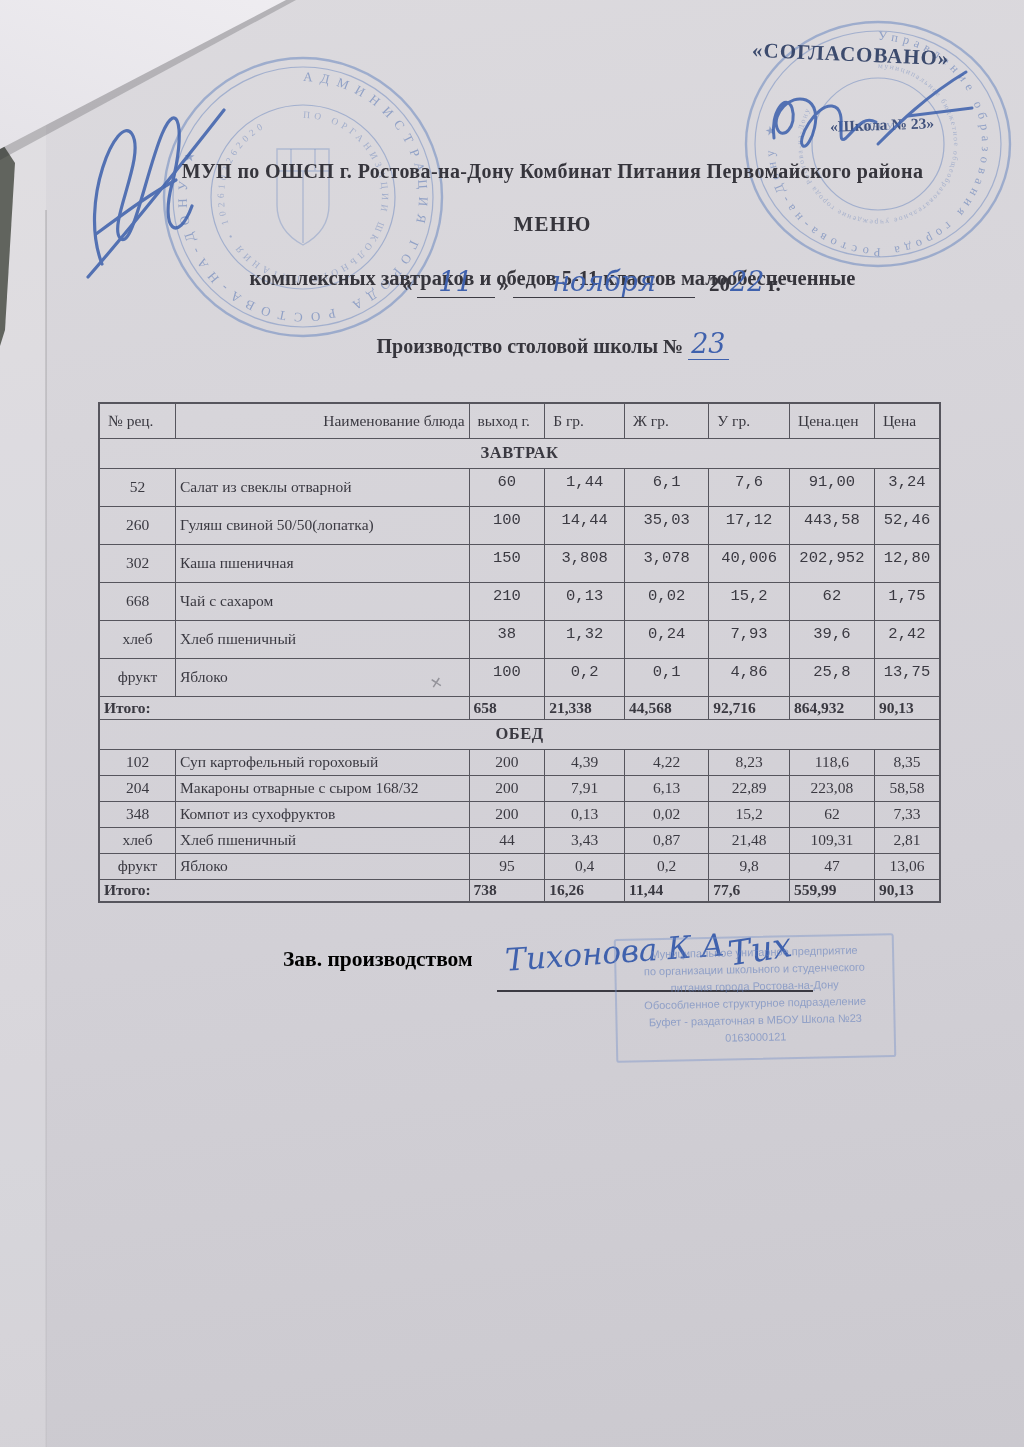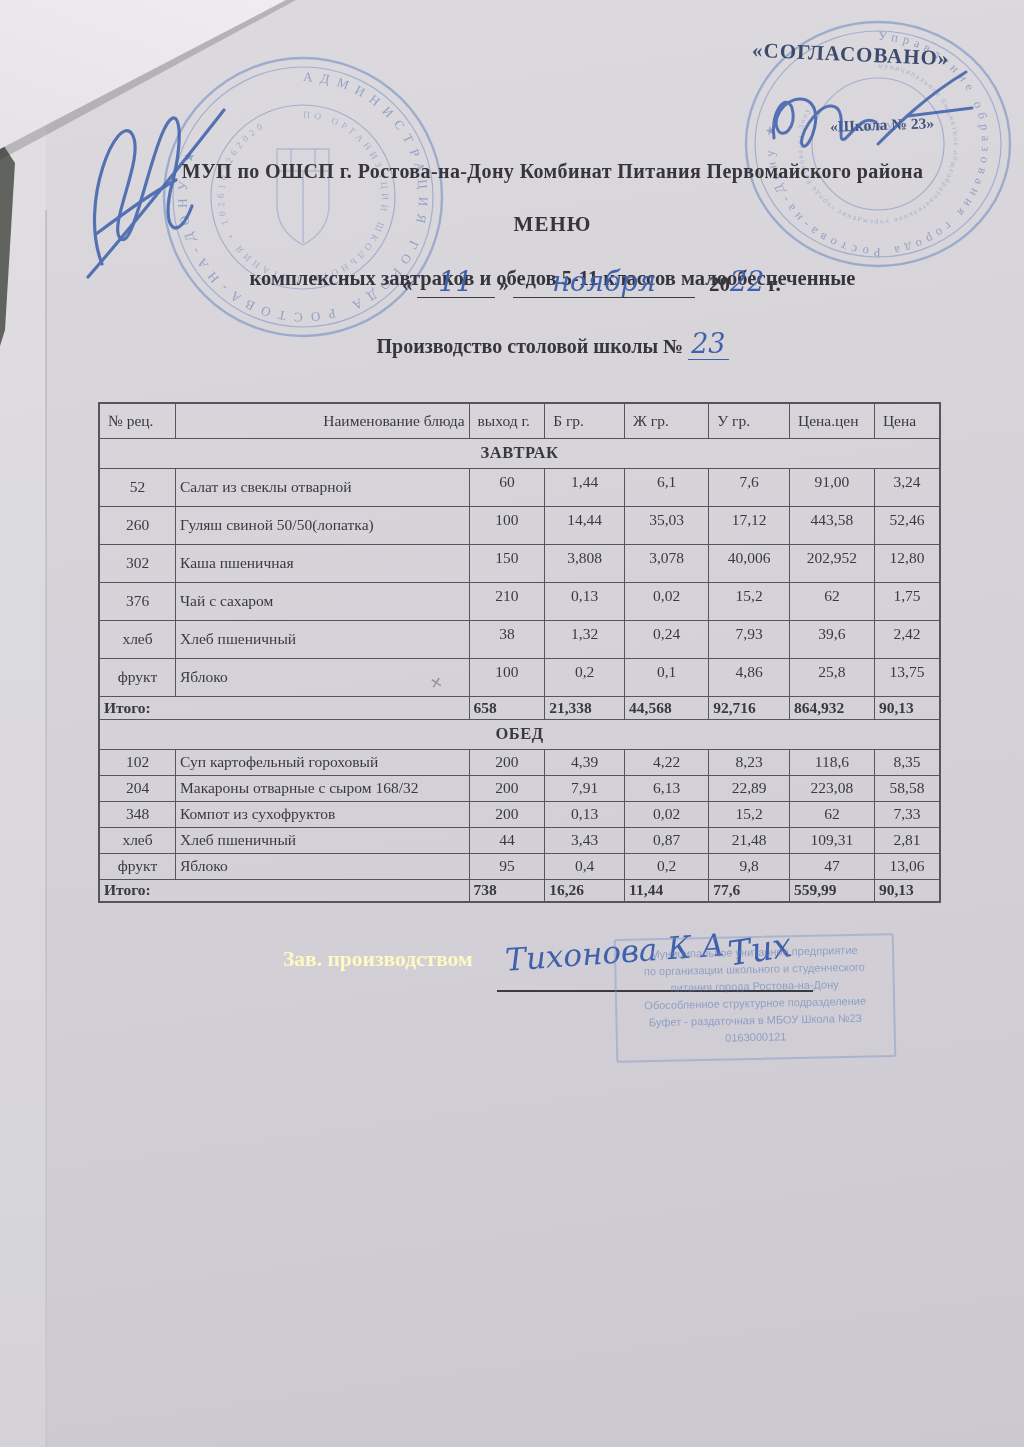--- a/index.html
+++ b/index.html
@@ -47,29 +47,29 @@
   tr.hrow{height:35px;}
   tr.hrow th{text-align:left;padding-left:8px;}
   tr.hrow th.ch-name{text-align:right;}
   tr.srow{height:30px;}
   tr.srow td{text-align:center;font-weight:bold;font-size:16.5px;letter-spacing:0.5px;}
   tr.r-tall{height:38px;}
   tr.r-short{height:26px;}
   td.cn{text-align:center;}
   td.cnm{text-align:left;padding-left:12px;}
   td.cv{text-align:center;}
-  tr.r-tall td.cv{vertical-align:top;padding-top:4px;}
+  tr.r-tall td.cv{vertical-align:top;padding-top:4px;font-family:Liberation Mono, monospace;}
   tr.trow{height:23px;}
   tr.trow td{font-weight:bold;text-align:left;}
   td.ctot{text-align:center;font-weight:bold;}
 
   .check-mark{position:absolute;left:430px;top:674px;font-size:15px;color:#94939a;transform:rotate(-12deg);}
 
   
-  .footer-label{position:absolute;left:283px;top:947px;font-size:21.5px;font-weight:bold;color:#fef9c3;}
+  .footer-label{position:absolute;left:283px;top:947px;font-size:21.5px;font-weight:bold;color:#000000;}
   .sig-name{position:absolute;left:505px;top:934px;font-size:31px;transform:rotate(-4deg);white-space:nowrap;}
   .sig-flourish{position:absolute;left:728px;top:929px;font-size:34px;transform:rotate(-9deg);}
   .sig-underline{position:absolute;left:497px;top:990px;width:316px;height:1.5px;background:#3b3a42;}
 
   
   .rect-stamp{position:absolute;left:615px;top:936px;width:280px;height:124px;border:2px solid rgba(120,146,200,0.42);
     border-radius:3px;transform:rotate(-1.2deg);padding:6px 2px 0 2px;box-sizing:border-box;
     font-family:"Liberation Sans",sans-serif;font-size:11px;line-height:1.55;text-align:center;color:rgba(103,131,190,0.62);}
 
   
@@ -215,21 +215,21 @@
         <td class="cn">302</td>
         <td class="cnm">Каша пшеничная</td>
         <td class="cv">150</td>
         <td class="cv">3,808</td>
         <td class="cv">3,078</td>
         <td class="cv">40,006</td>
         <td class="cv">202,952</td>
         <td class="cv">12,80</td>
       </tr>
       <tr class="r-tall">
-        <td class="cn">376</td>
+        <td class="cn">668</td>
         <td class="cnm">Чай с сахаром</td>
         <td class="cv">210</td>
         <td class="cv">0,13</td>
         <td class="cv">0,02</td>
         <td class="cv">15,2</td>
         <td class="cv">62</td>
         <td class="cv">1,75</td>
       </tr>
       <tr class="r-tall">
         <td class="cn">хлеб</td>

